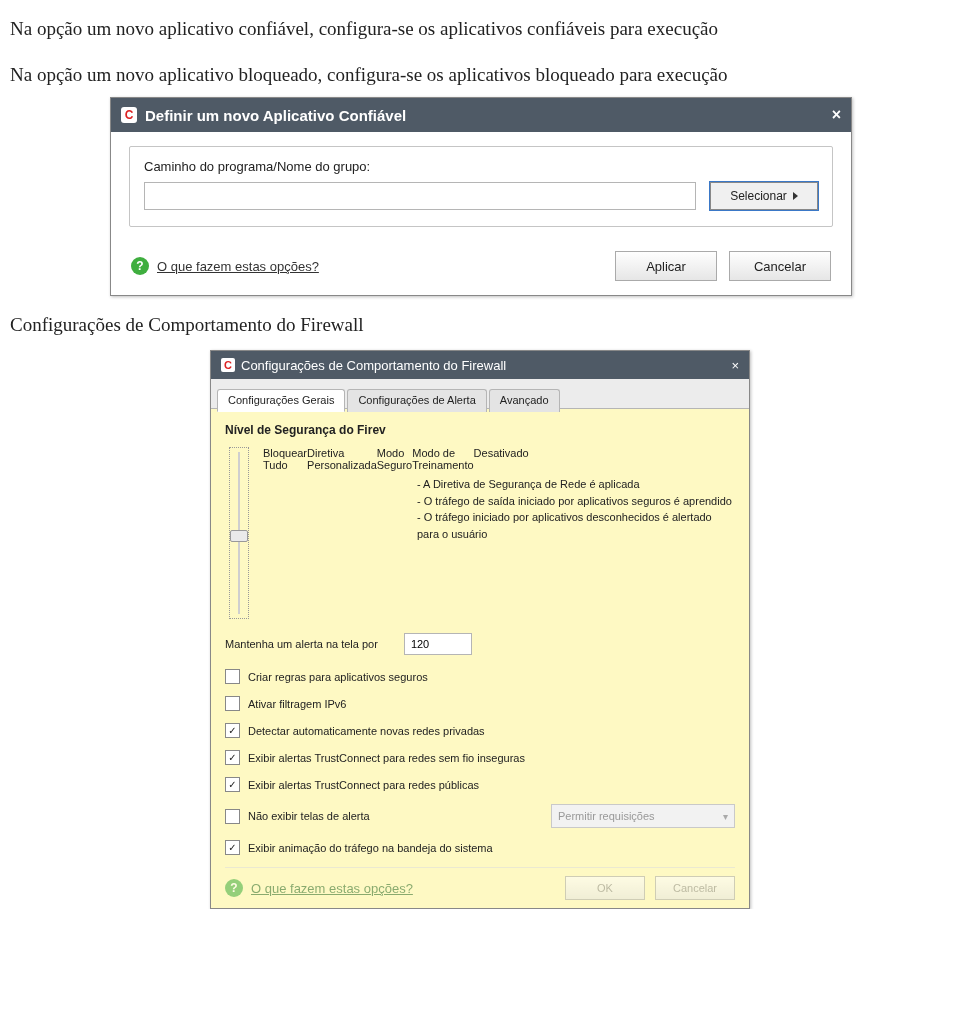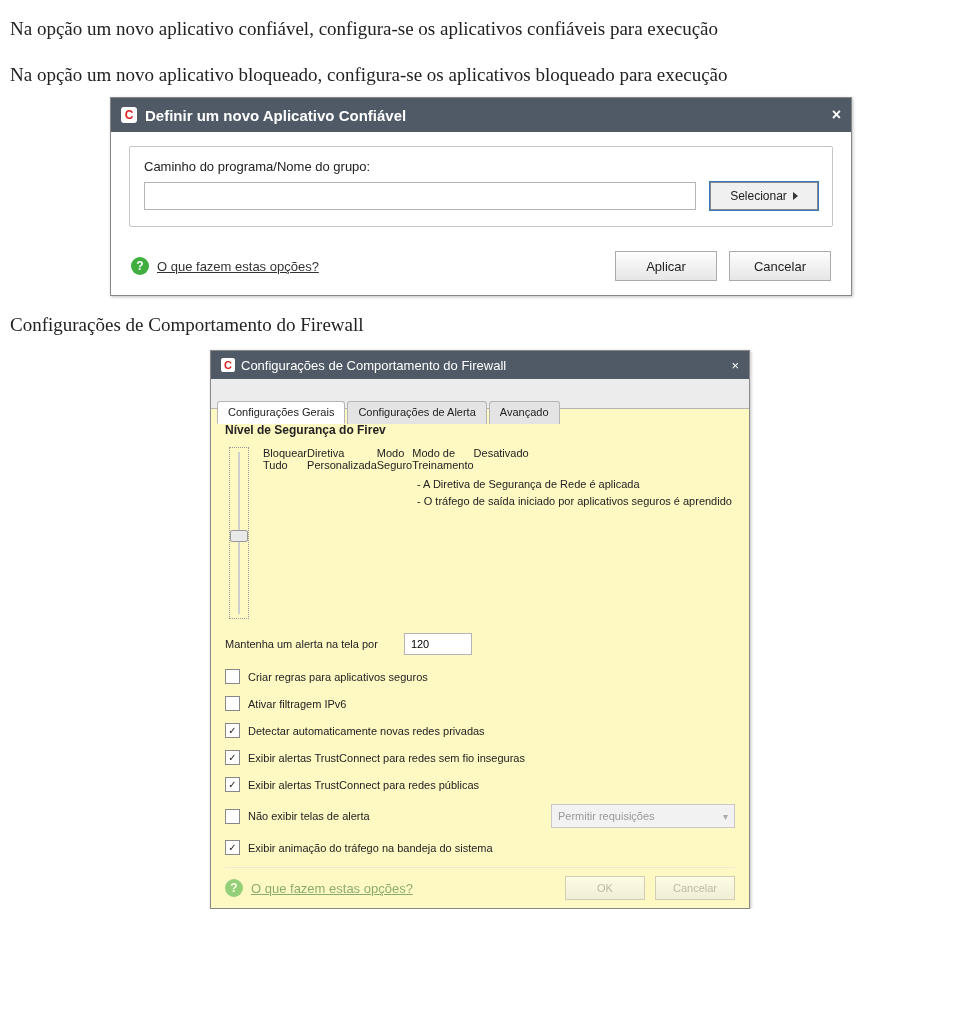--- a/index.html
+++ b/index.html
@@ -118,21 +118,21 @@
     display: flex; gap: 2px;
     font-size: 11px;
   }
   .tab {
     padding: 4px 10px 5px 10px;
     border: 1px solid #b5b5b5;
     border-bottom: none;
     background: #e4e4e4;
     border-radius: 3px 3px 0 0;
     cursor: pointer;
-    position: relative; top: 16px;
+    position: relative; top: 4px;
   }
   .tab.active { background: #fff; font-weight: 400; border-bottom: 1px solid #fff; }
   .d2-body { background: #fef9c3; padding: 10px 14px 8px 14px; }
   .sec-head { font-weight: 700; font-size: 12px; margin: 4px 0 8px 0; }
   .slider-row { display: flex; gap: 14px; align-items: flex-start; }
   .slider {
     width: 18px; height: 170px;
     border: 1px dotted #999;
     position: relative;
     margin-left: 4px; margin-top: 2px;
@@ -244,20 +244,21 @@
       <div class="slider-labels">
         <div>Bloquear Tudo</div>
         <div>Diretiva Personalizada</div>
         <div>Modo Seguro</div>
         <div>Modo de Treinamento</div>
         <div>Desativado</div>
       </div>
       <div class="slider-desc">
         <div>- A Diretiva de Segurança de Rede é aplicada</div>
         <div>- O tráfego de saída iniciado por aplicativos seguros é aprendido</div>
+        <div>- O tráfego iniciado por aplicativos desconhecidos é alertado para o usuário</div>
       </div>
     </div>
 
     <div class="opt-row">
       <span>Mantenha um alerta na tela por</span>
       <input class="opt-input" value="120" style="">
     </div>
 
     <div class="chk-row">
       <span class="chk"></span>

